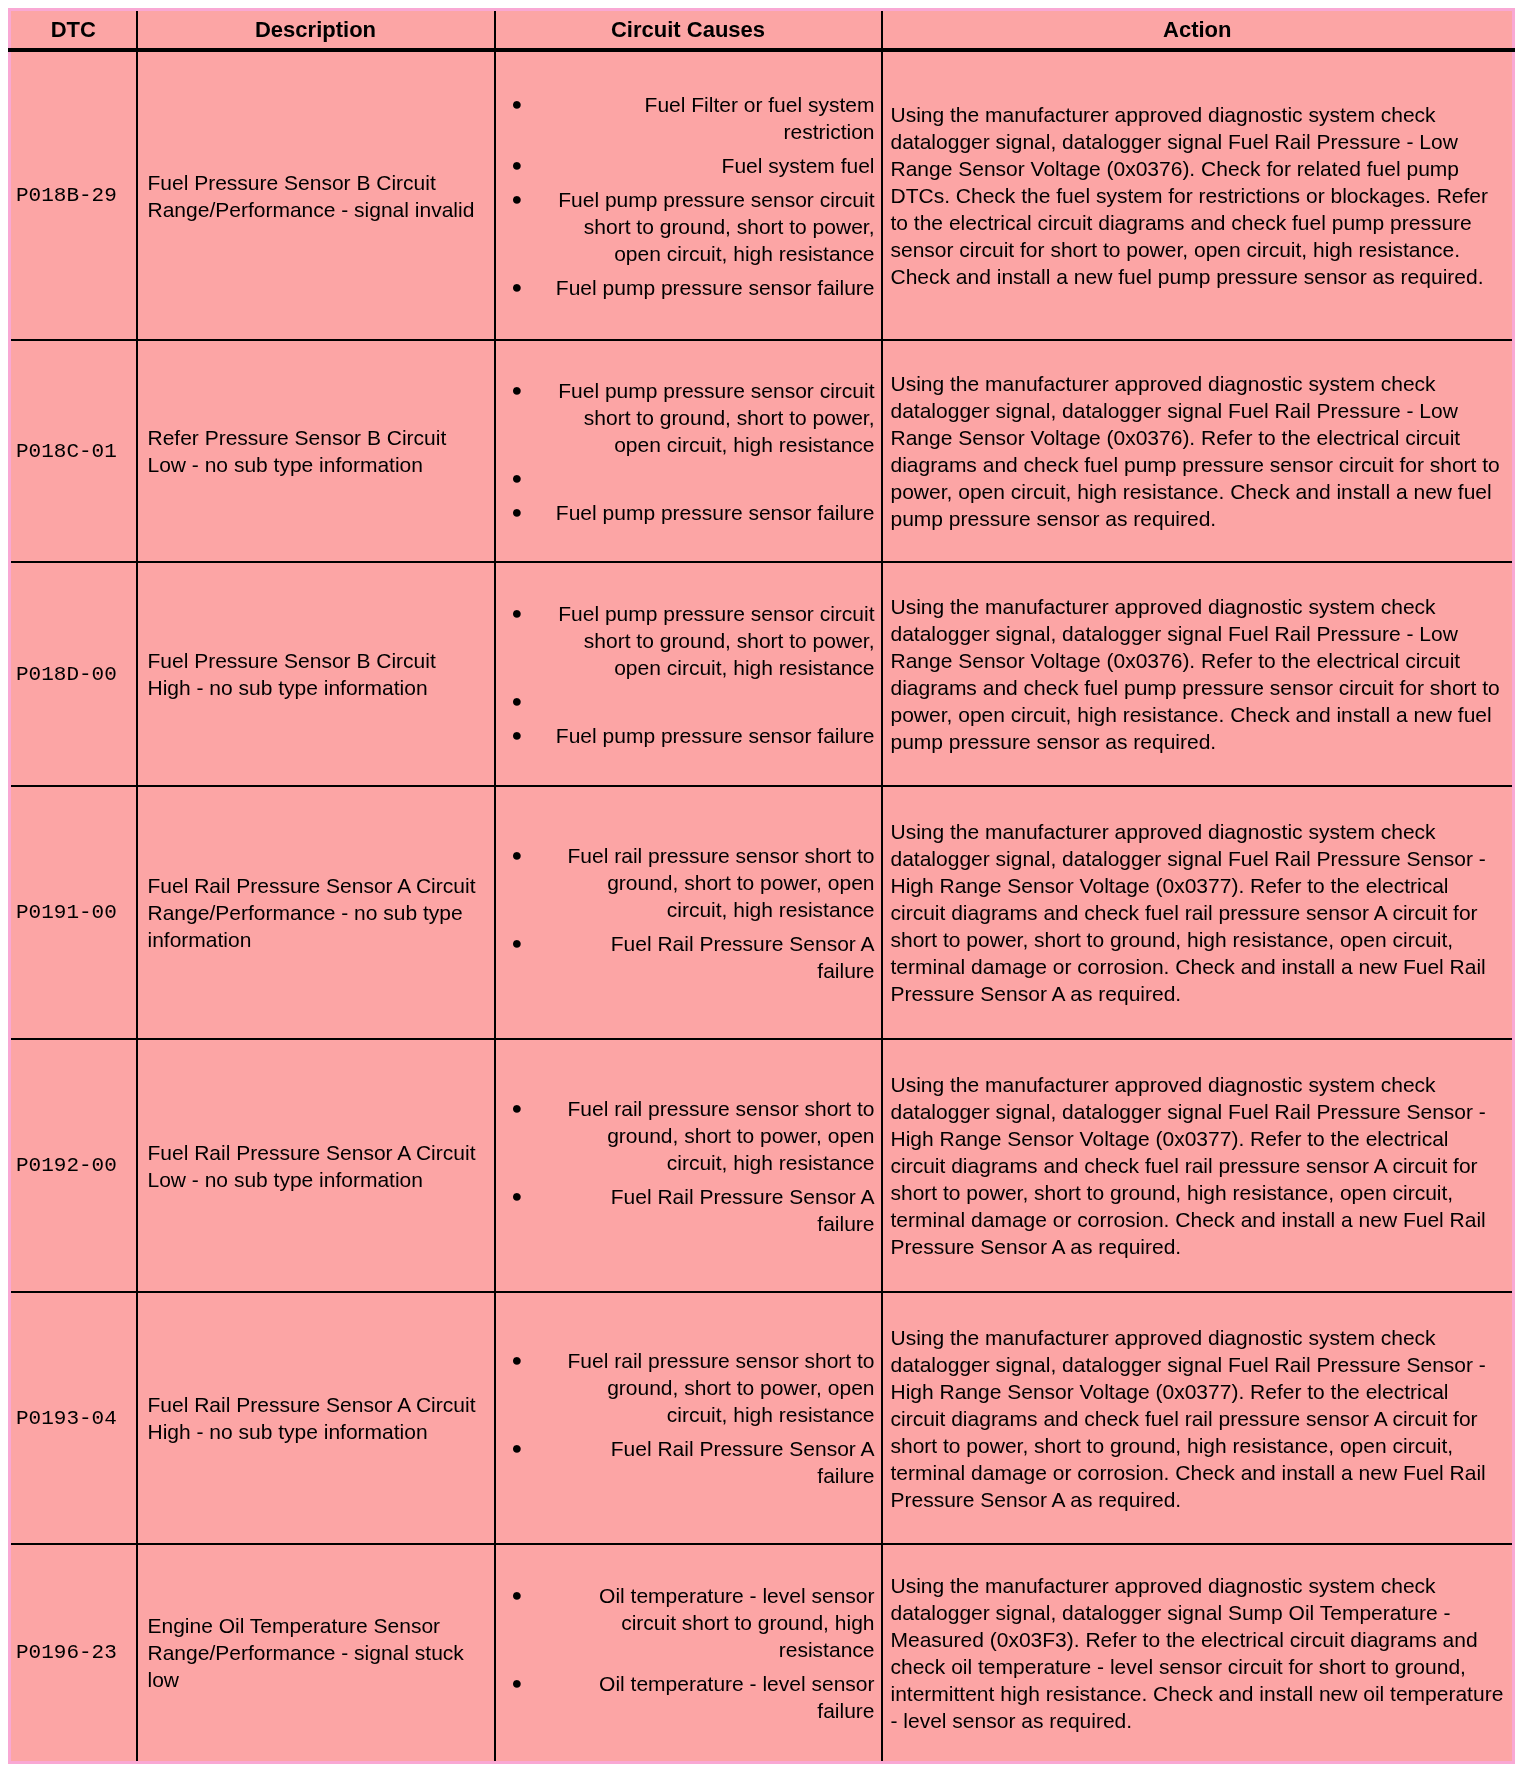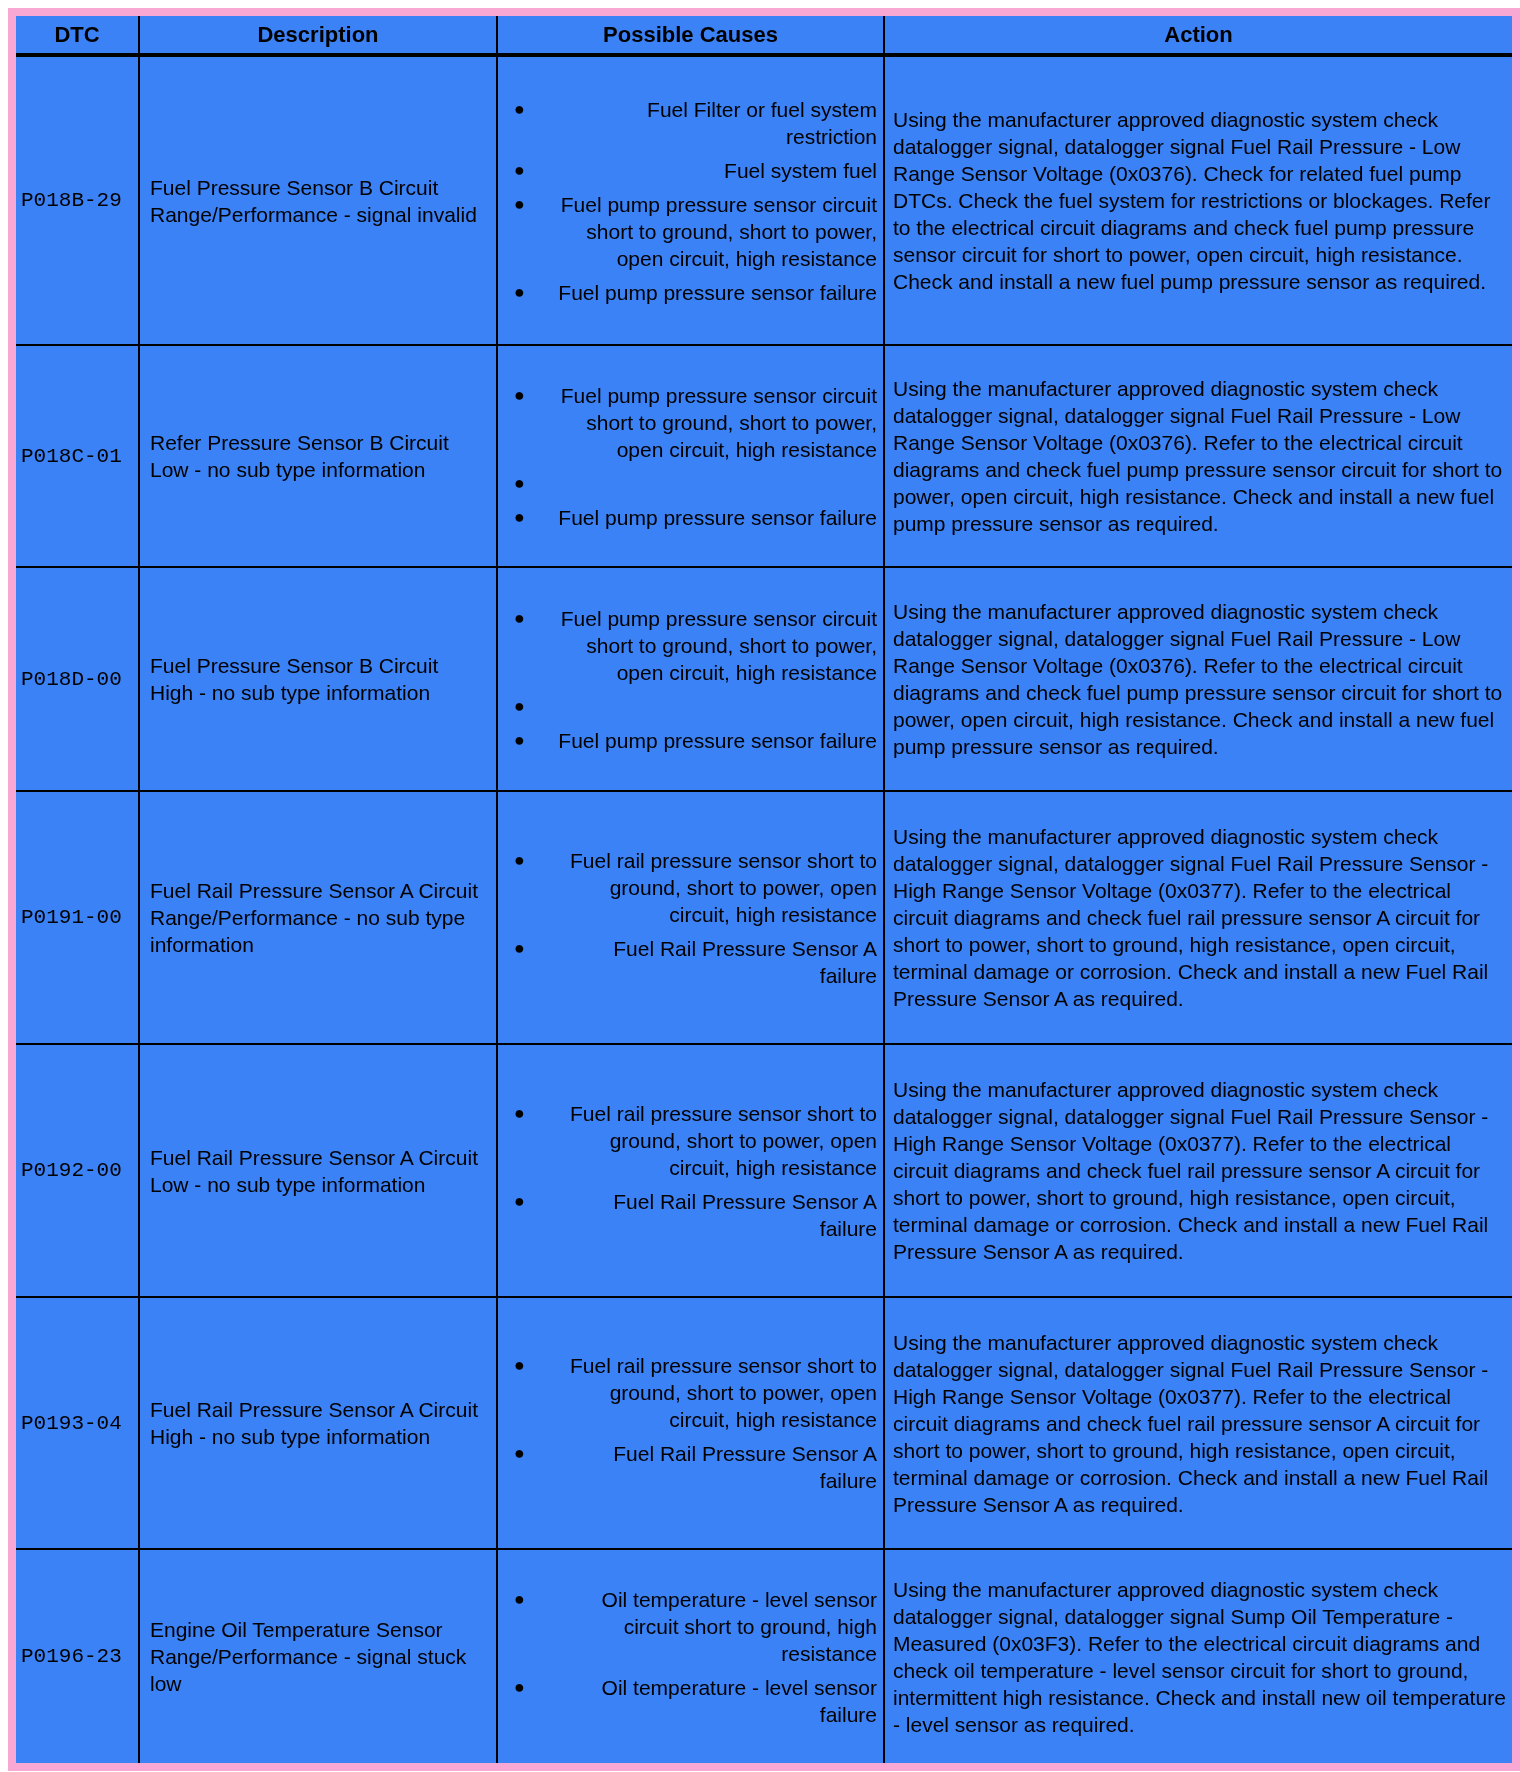--- a/index.html
+++ b/index.html
@@ -9,22 +9,22 @@
   body {
     padding: 8px;
     font-family: "Liberation Sans", sans-serif;
     color: #000000;
     -webkit-font-smoothing: none;
   }
   table.dtc-table {
     border-collapse: collapse;
     table-layout: fixed;
     width: 1504px;
-    border: 8px solid #f9a8d4;
-    background: #3b82f6;
+    border: 3px solid #f9a8d4;
+    background: #fca5a5;
   }
   col.c-dtc    { width: 127px; }
   col.c-desc   { width: 358px; }
   col.c-causes { width: 387px; }
   col.c-action { width: 632px; }
 
   th, td { border: 2px solid #000; }
 
   thead th {
     border-bottom: 4px solid #000;
@@ -71,21 +71,21 @@
   <colgroup>
     <col class="c-dtc">
       <col class="c-desc">
       <col class="c-causes">
       <col class="c-action">
   </colgroup>
   <thead>
     <tr>
       <th>DTC</th>
       <th>Description</th>
-      <th>Possible Causes</th>
+      <th>Circuit Causes</th>
       <th>Action</th>
     </tr>
   </thead>
   <tbody>
 
     <tr class="r1">
       <td class="dtc">P018B-29</td>
       <td class="desc">Fuel Pressure Sensor B Circuit Range/Performance - signal invalid</td>
       <td class="causes">
         <div class="cause">

